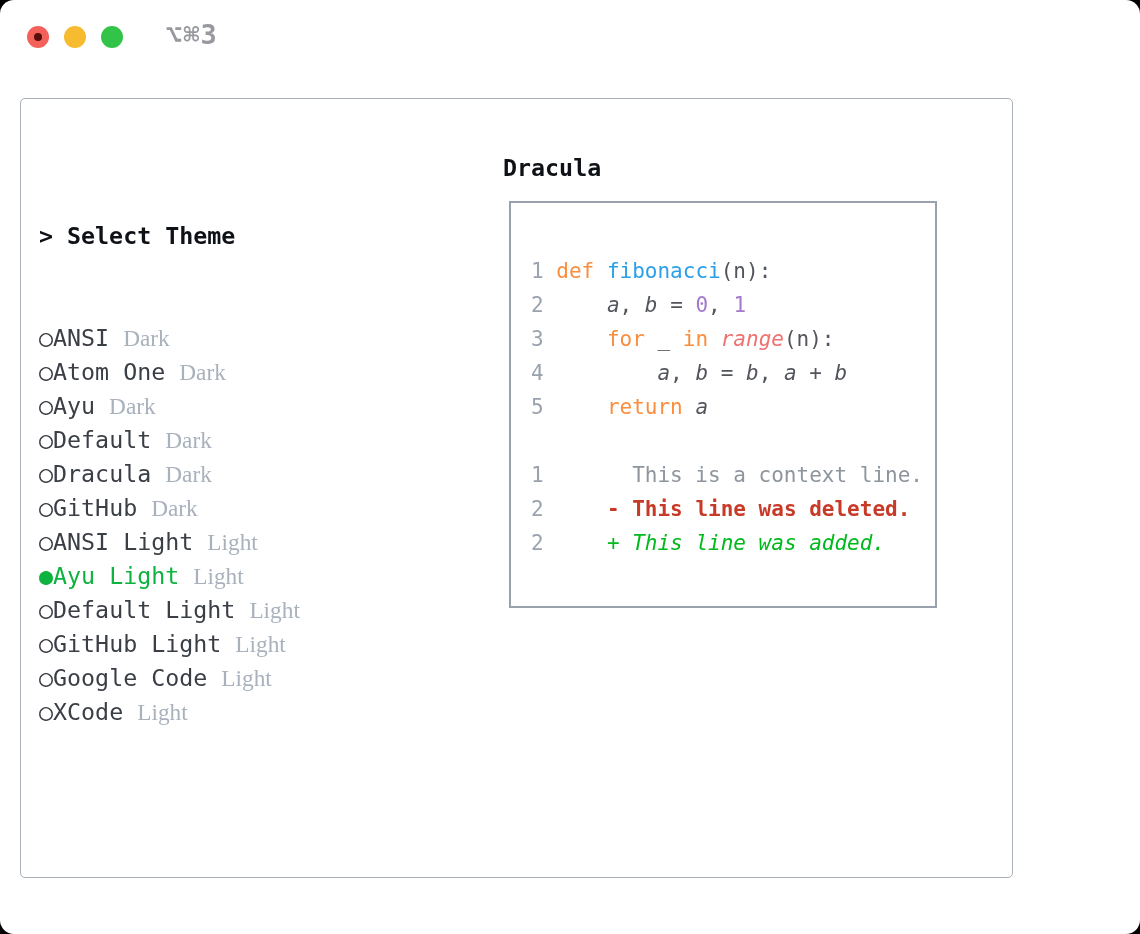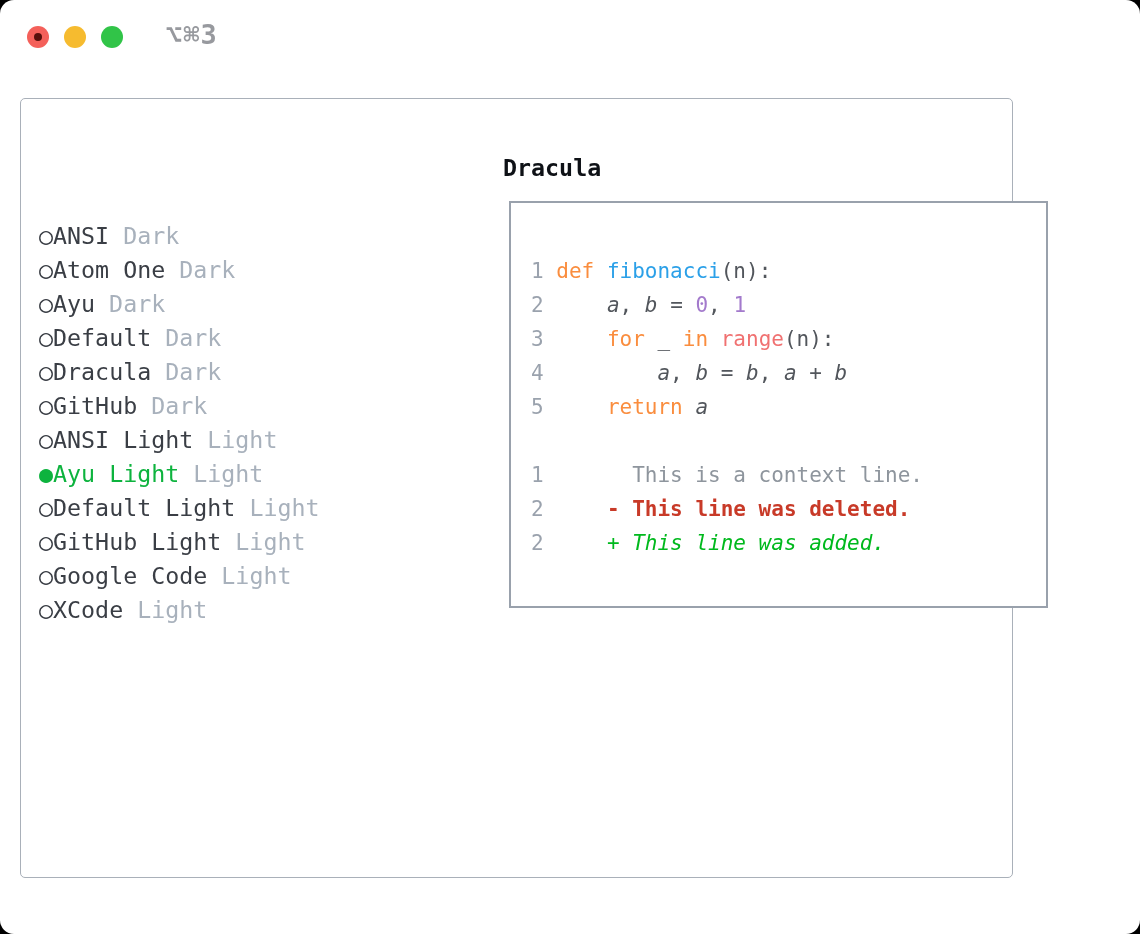--- a/index.html
+++ b/index.html
@@ -20,35 +20,35 @@
          border:1.5px solid var(--panel-border);border-radius:5px;background:#fff;}
   
   .left-col{position:absolute;left:18px;top:52px;font-size:23.3px;line-height:34px;white-space:pre;}
   .row{min-height:34px;}
   .hdr{color:var(--header);font-weight:bold;}
   .black{color:var(--header);}
   .ml{margin-left:14px;}
   .indent{padding-left:28px;}
   .bullet{color:var(--item);}
   .tname{color:var(--item);}
-  .variant{color:var(--muted);margin-left:14px;}
+  .variant{color:var(--muted);margin-left:14px;font-family:Liberation Serif, serif;}
   .sel{color:var(--green);}
   
   .preview-header{position:absolute;left:482px;top:52px;font-size:23.3px;line-height:34px;
                   font-weight:bold;color:var(--header);}
-  .preview-box{position:absolute;left:488px;top:102px;width:539px;height:407px;box-sizing:border-box;
+  .preview-box{position:absolute;left:488px;top:102px;width:428px;height:407px;box-sizing:border-box;
                border:2px solid var(--preview-border);background:#fff;}
   .preview-lines{position:absolute;left:20px;top:51px;font-size:21px;line-height:34px;white-space:pre;}
   .pline{min-height:34px;}
   .lineno{color:var(--lineno);}
   .seg.fg{color:var(--codefg);}
   .seg.kw{color:var(--kw);}
   .seg.fn{color:var(--fn);}
   .seg.num{color:var(--numc);}
-  .seg.call{color:var(--call);}
+  .seg.call{color:var(--call);font-style:italic;}
   .seg.var{color:var(--codefg);font-style:italic;}
   .seg.ctx{color:var(--ctx);}
   .seg.del{color:var(--del);font-weight:bold;}
   .seg.add{color:var(--add);font-style:italic;}
 </style>
 </head>
 <body>
 
 <div class="window">
 
@@ -57,20 +57,21 @@
       <div class="dot"></div>
     </div>
     <div class="light yellow"></div>
     <div class="light green"></div>
     <div class="shortcut">⌥⌘3</div>
   </div>
 
   <div class="panel">
 
     <div class="left-col">
+      <div class="row"><span class="hdr">&gt;</span><span class="hdr ml">Select Theme</span></div>
       <div id="theme-items"><div class="row"><span class="bullet">○</span><span class="tname">ANSI</span><span class="variant">Dark</span></div><div class="row"><span class="bullet">○</span><span class="tname">Atom One</span><span class="variant">Dark</span></div><div class="row"><span class="bullet">○</span><span class="tname">Ayu</span><span class="variant">Dark</span></div><div class="row"><span class="bullet">○</span><span class="tname">Default</span><span class="variant">Dark</span></div><div class="row"><span class="bullet">○</span><span class="tname">Dracula</span><span class="variant">Dark</span></div><div class="row"><span class="bullet">○</span><span class="tname">GitHub</span><span class="variant">Dark</span></div><div class="row"><span class="bullet">○</span><span class="tname">ANSI Light</span><span class="variant">Light</span></div><div class="row"><span class="bullet sel">●</span><span class="tname sel">Ayu Light</span><span class="variant">Light</span></div><div class="row"><span class="bullet">○</span><span class="tname">Default Light</span><span class="variant">Light</span></div><div class="row"><span class="bullet">○</span><span class="tname">GitHub Light</span><span class="variant">Light</span></div><div class="row"><span class="bullet">○</span><span class="tname">Google Code</span><span class="variant">Light</span></div><div class="row"><span class="bullet">○</span><span class="tname">XCode</span><span class="variant">Light</span></div></div>
       <div class="row"></div>
       
       
       
     </div>
 
     <div class="preview-header">Dracula</div>
 
     <div class="preview-box">

